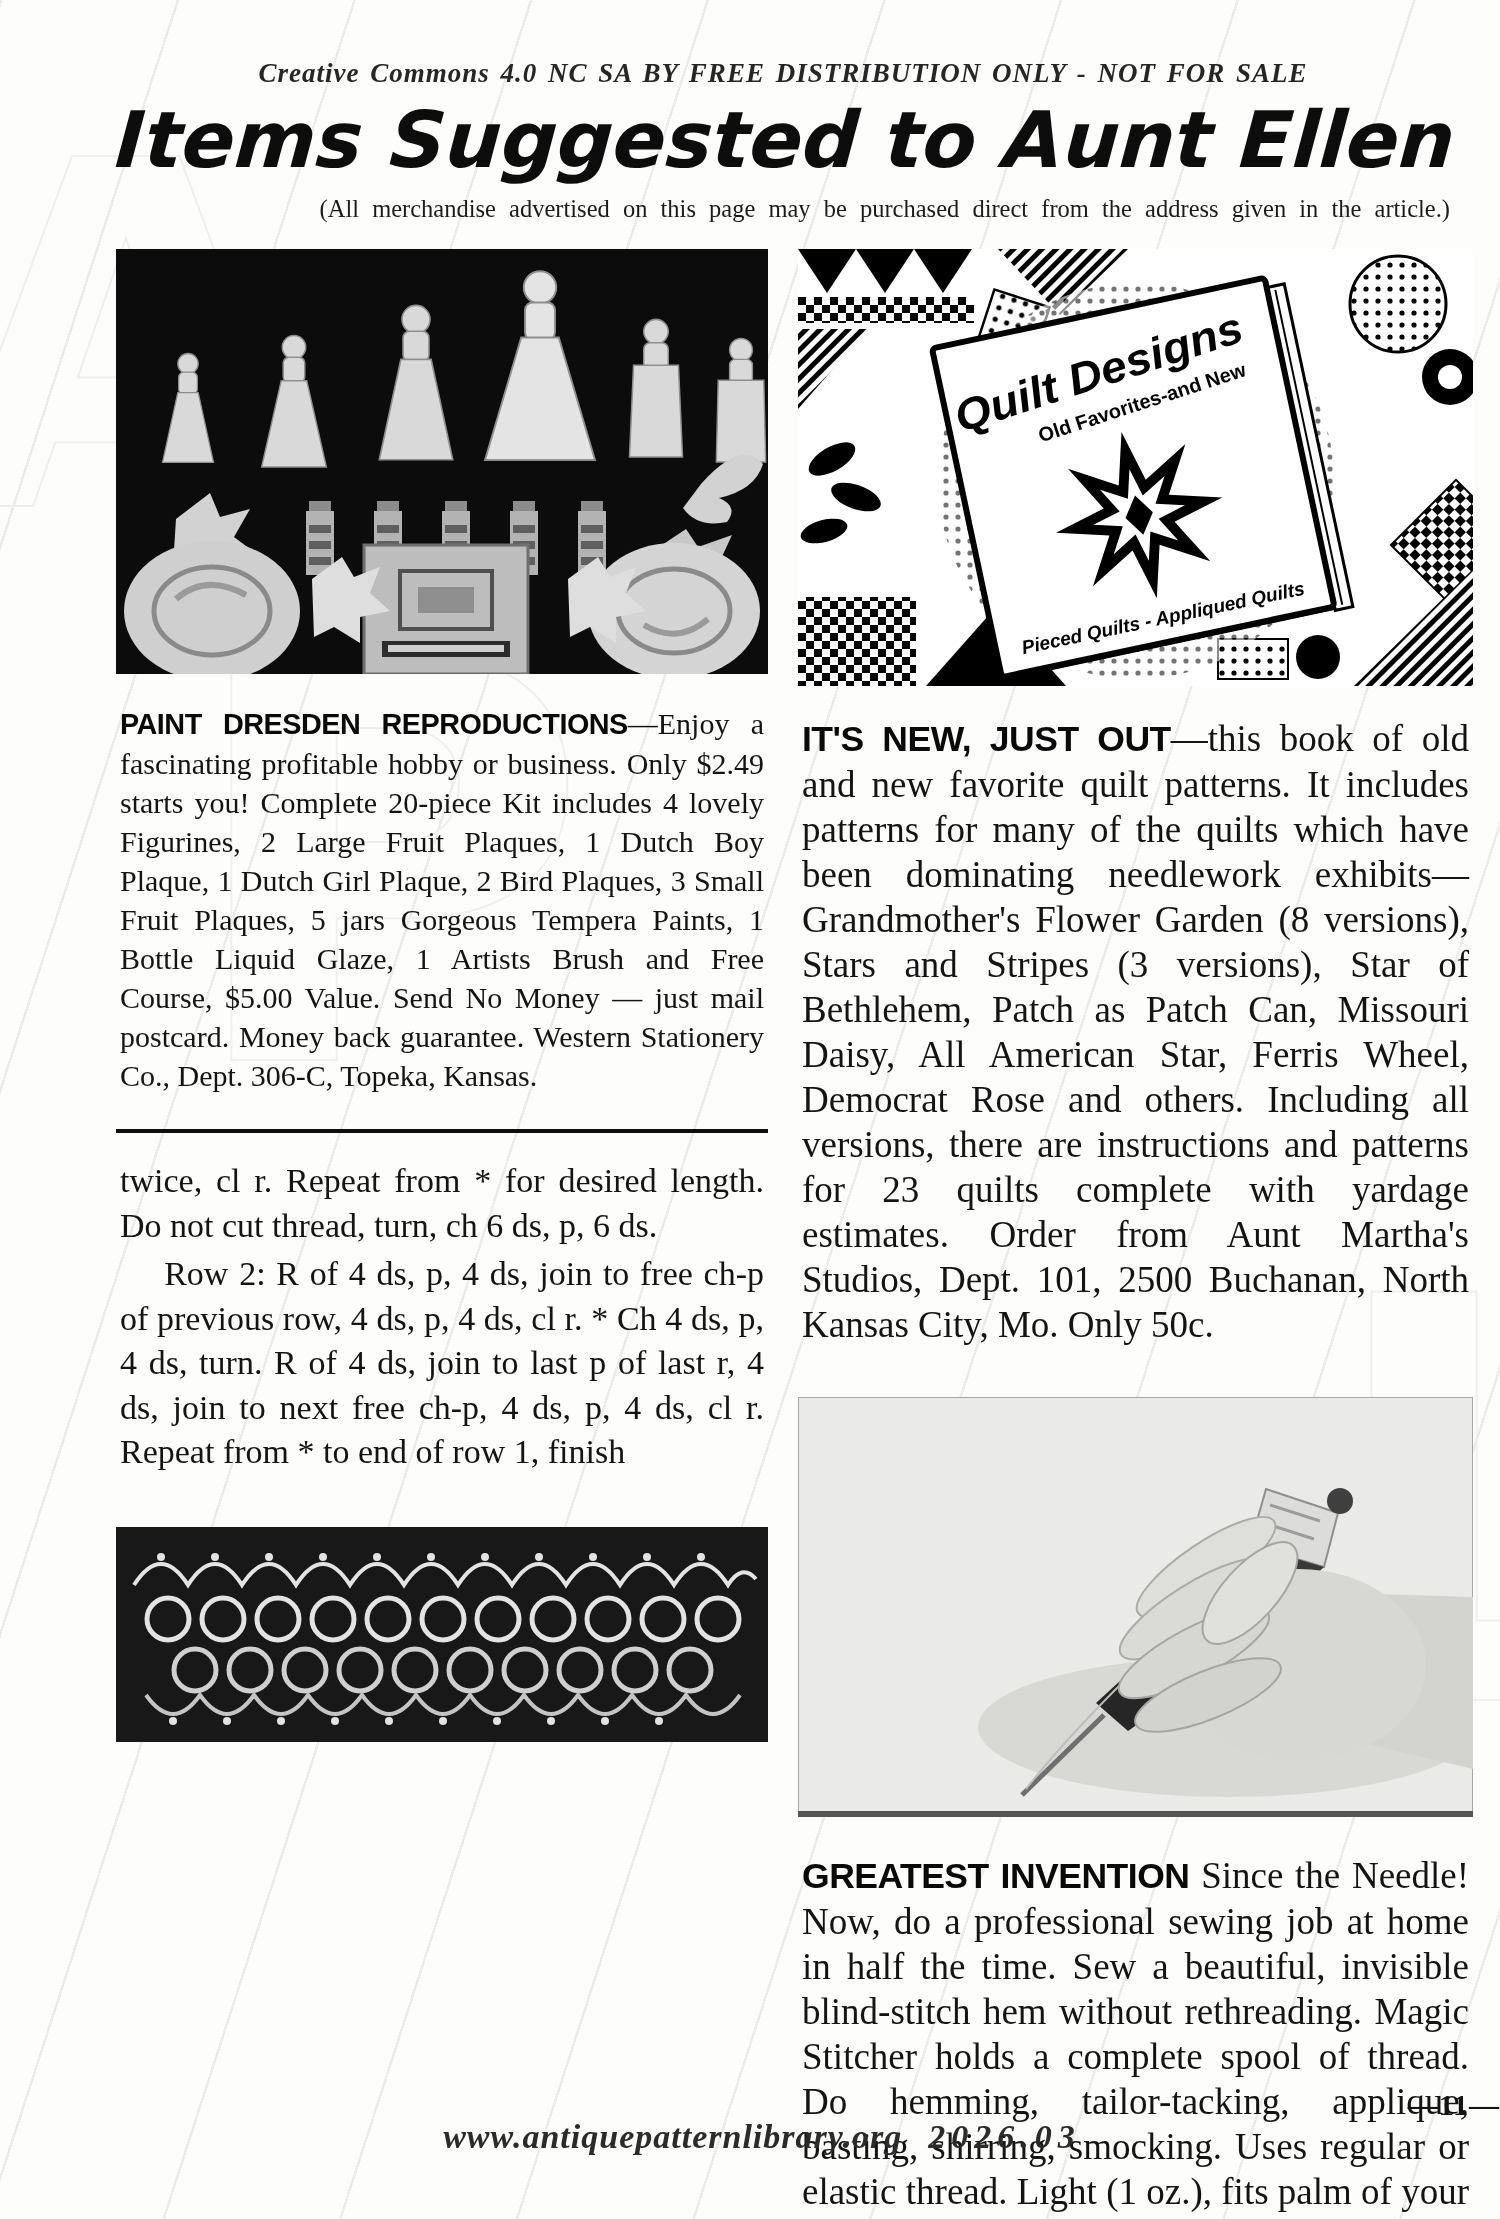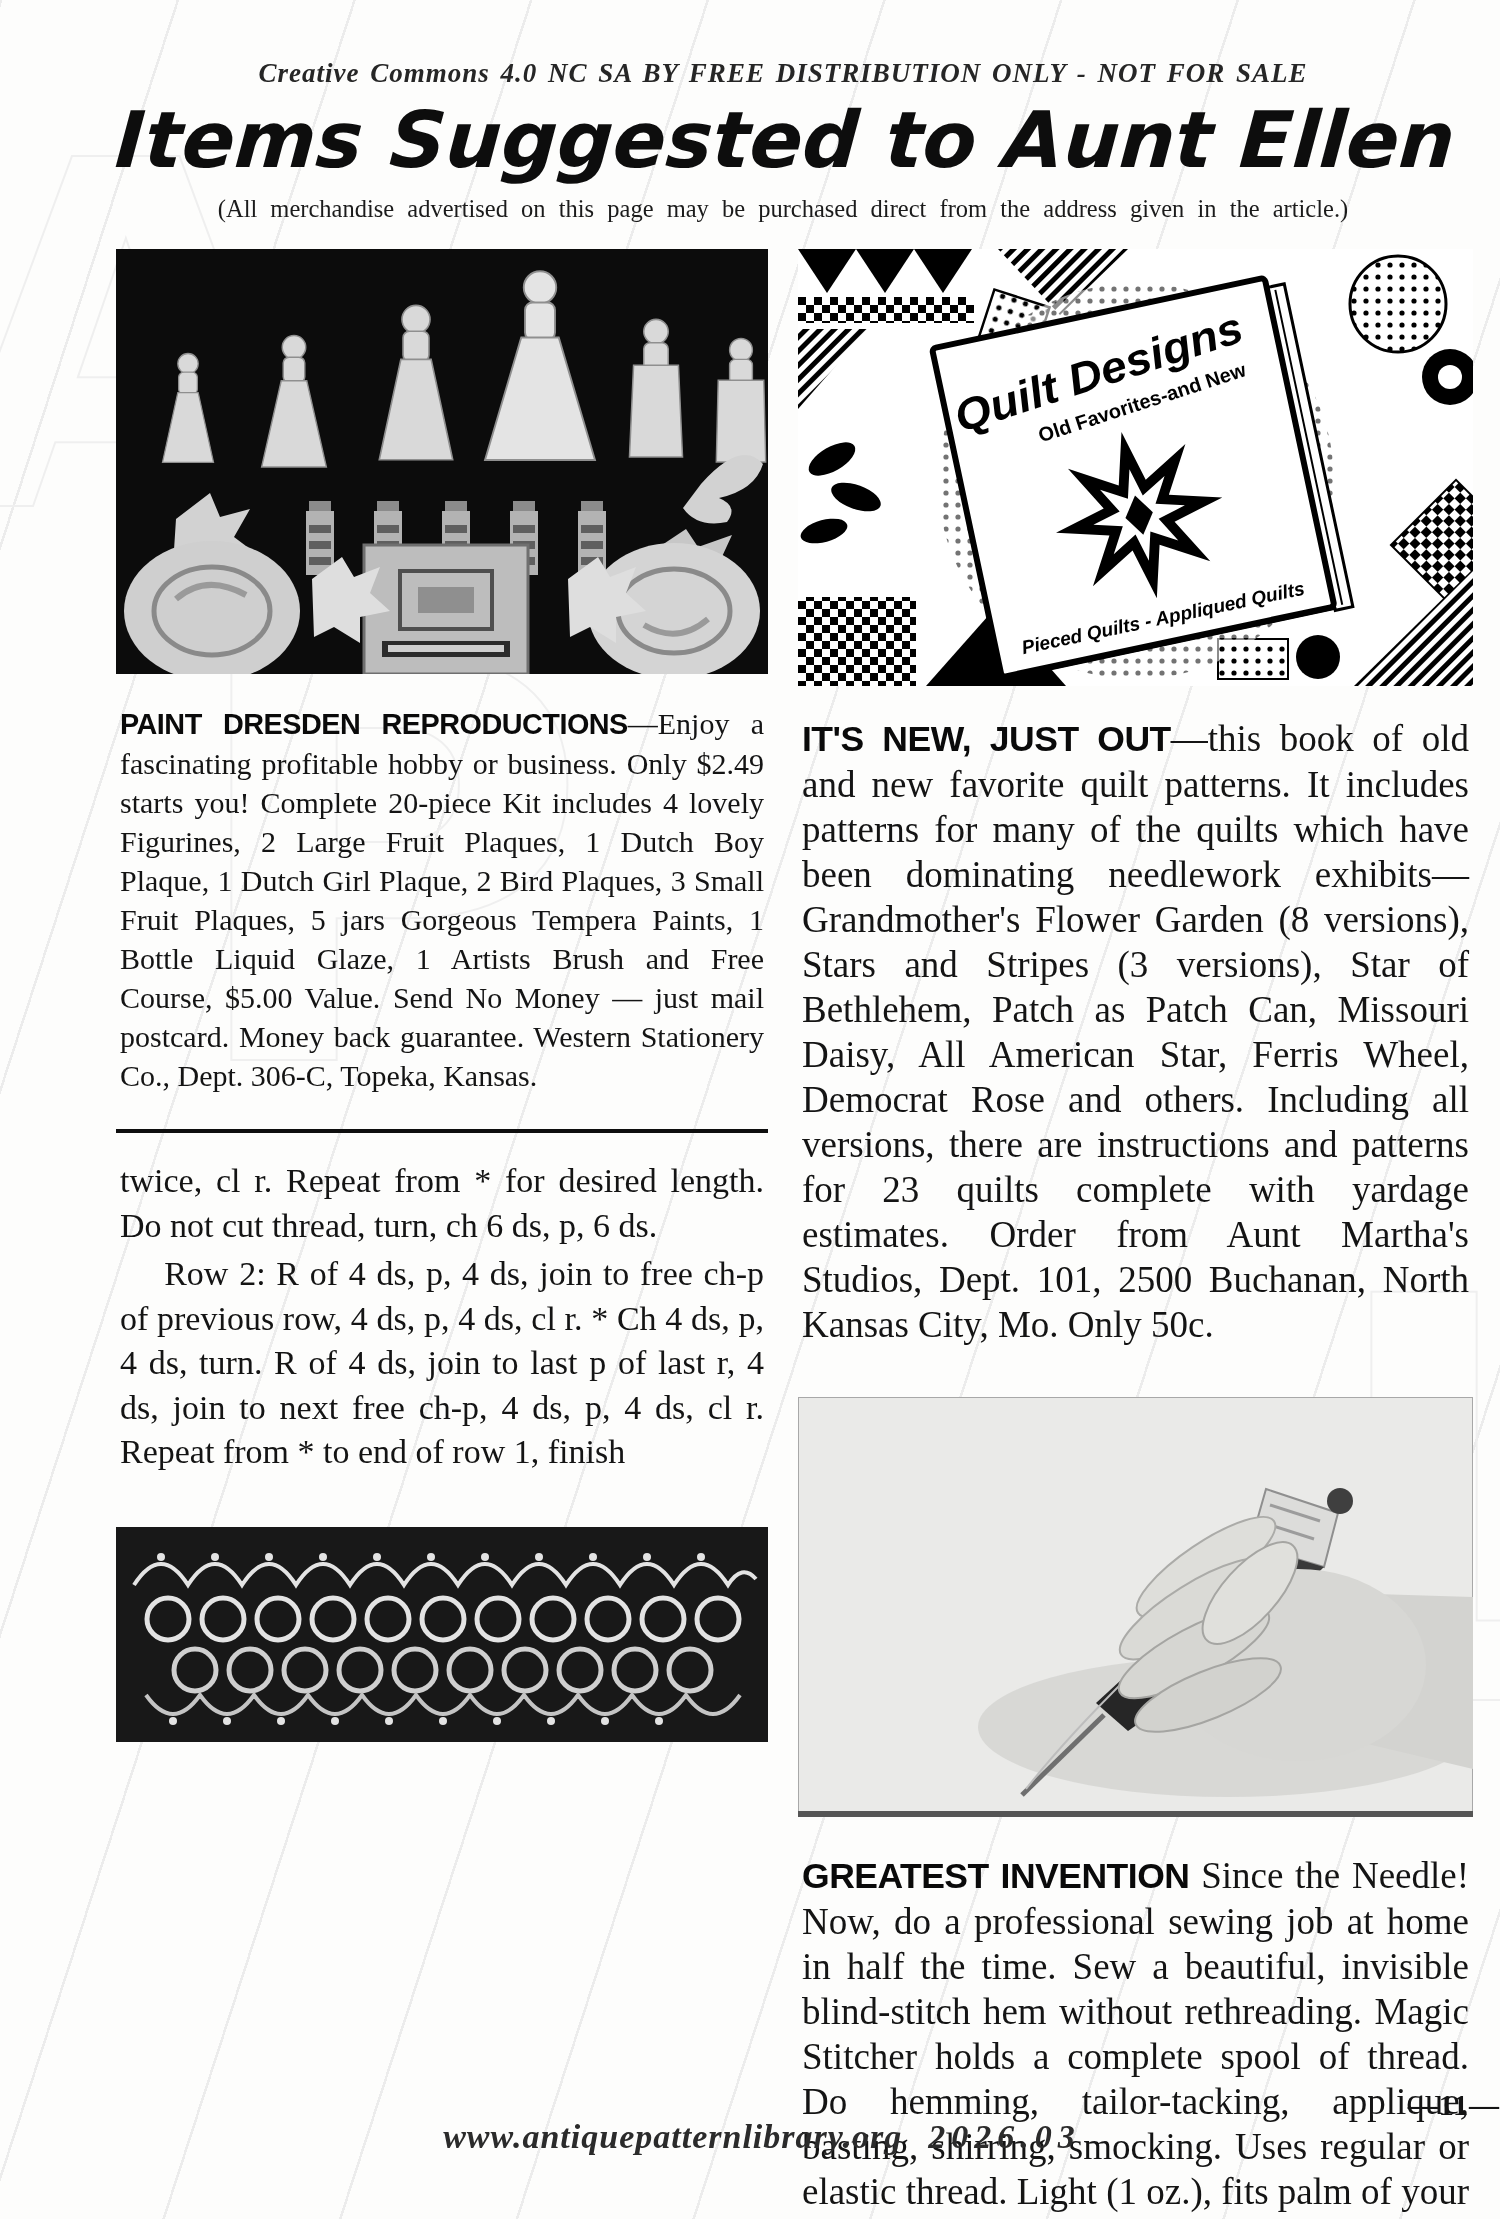--- a/index.html
+++ b/index.html
@@ -45,21 +45,21 @@
     font-style:italic;
     font-weight:800;
     font-size:78px;
     letter-spacing:0px;
     white-space:nowrap;
     transform:skewX(-4deg);
     color:#0d0d0d;
   }
   .page-subtitle{
     margin-top:10px;
-    text-align:center;
+    text-align:right;
     font-size:24.5px;
     word-spacing:7px;
     color:#1b1b1b;
   }
 
   .columns{display:flex;gap:30px;margin-top:26px;}
   .col-left{width:652px;flex:0 0 652px;}
   .col-right{width:675px;flex:0 0 675px;}
 
   .photo{display:block;}

